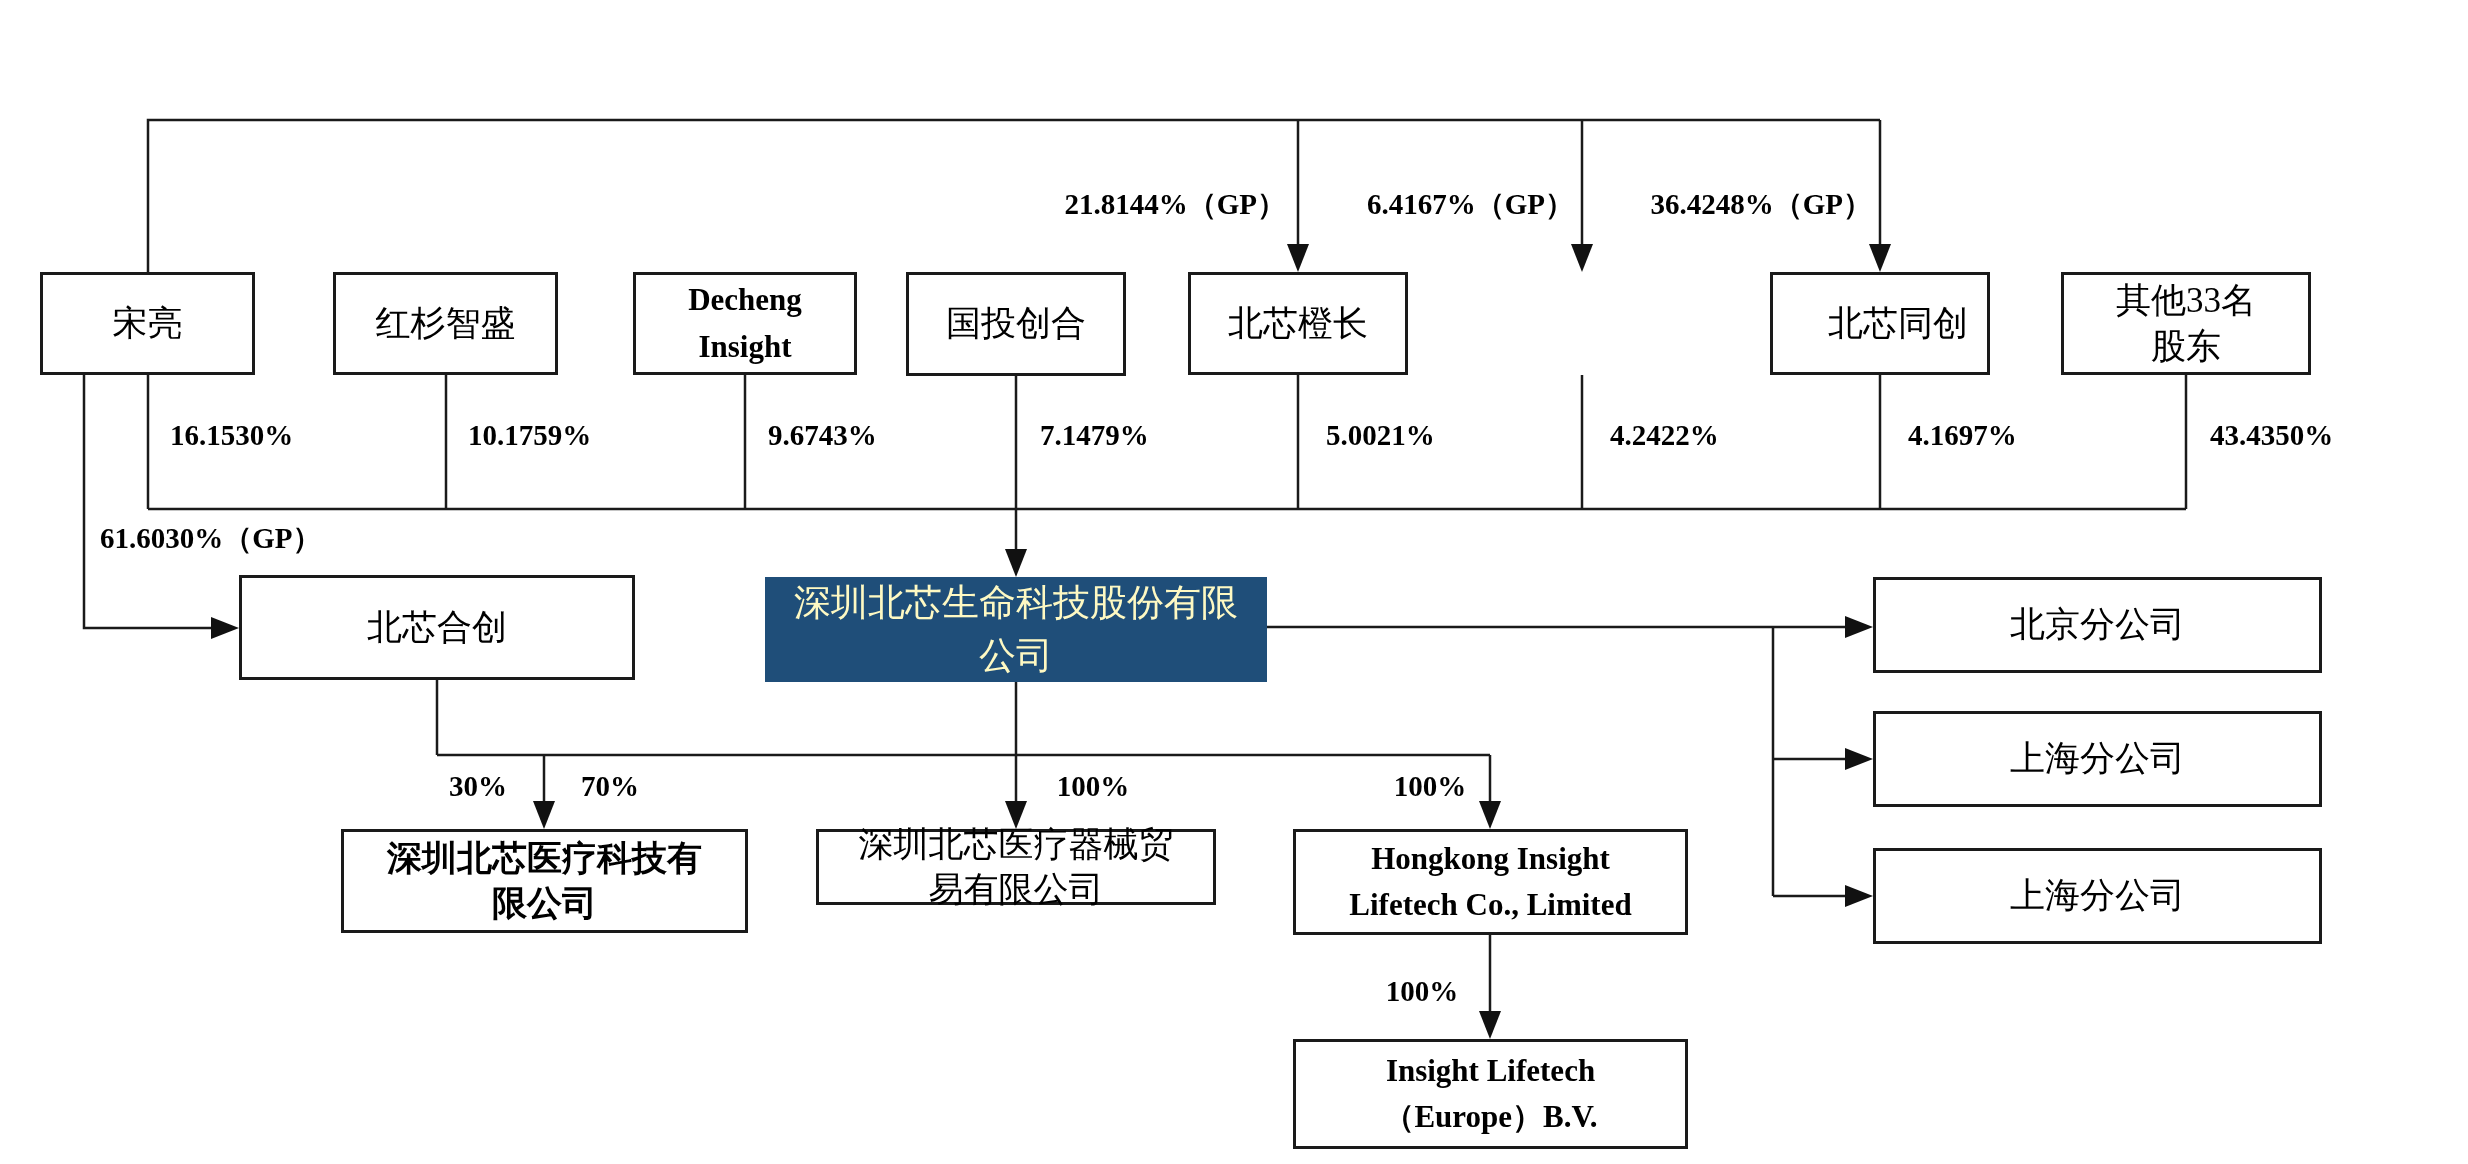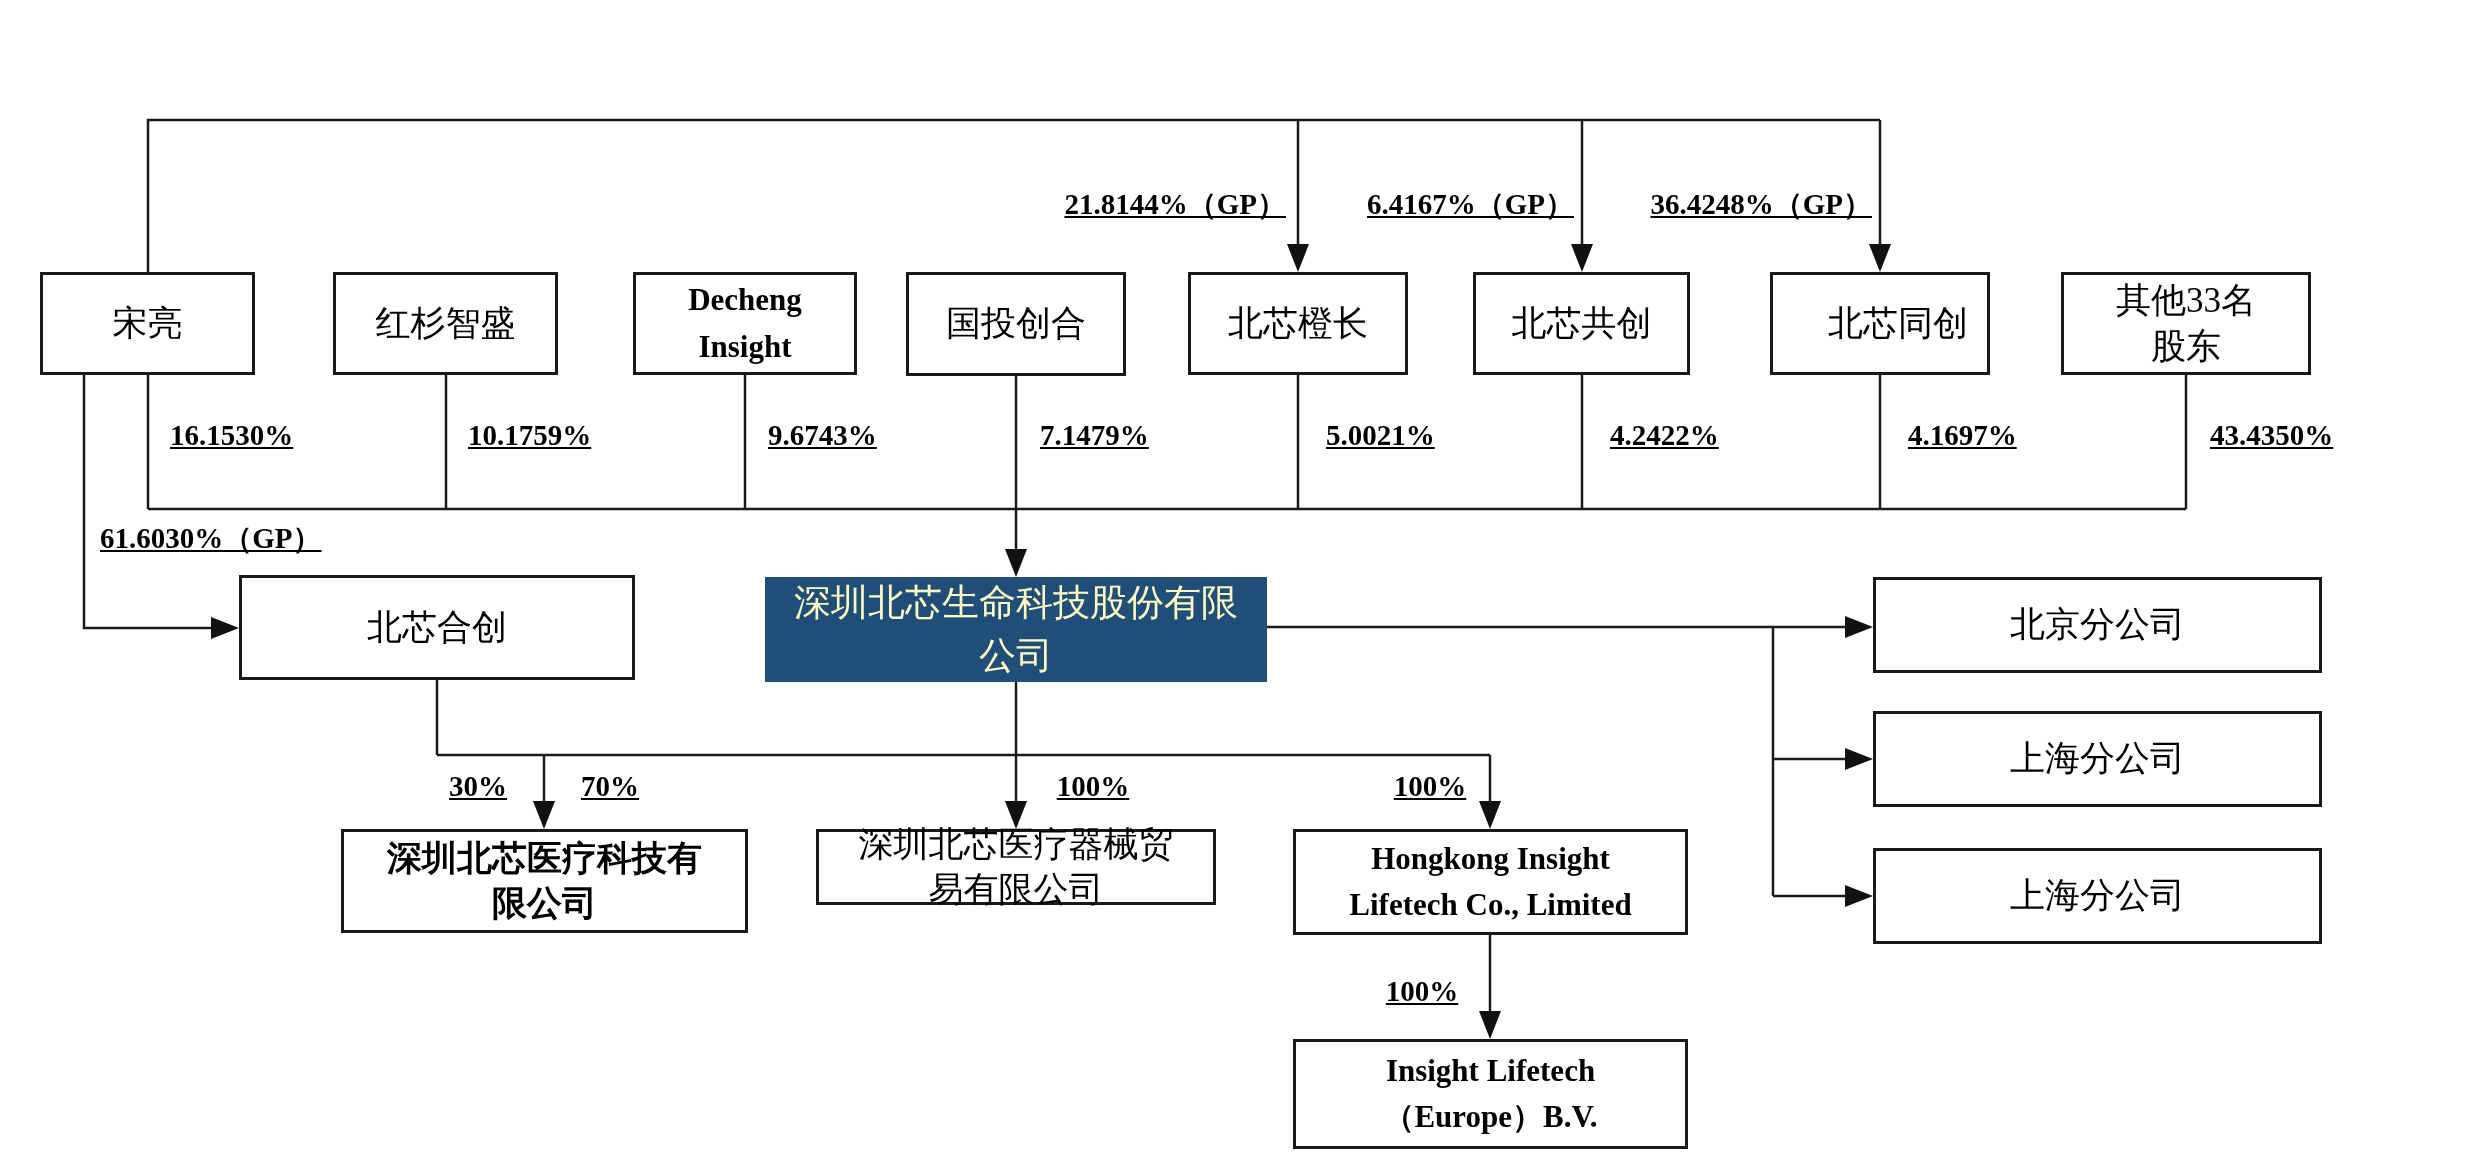--- a/index.html
+++ b/index.html
@@ -9,21 +9,21 @@
   }
   .connectors{position:absolute;left:0;top:0;width:2468px;height:1164px;}
   .box{
     position:absolute;box-sizing:border-box;border:3px solid #1a1a1a;background:#ffffff;
     display:flex;flex-direction:column;justify-content:center;align-items:center;
     text-align:center;font-size:35px;line-height:1.30;white-space:nowrap;
   }
   .box .ln{display:block;}
   .box.en{font-weight:700;font-size:31px;line-height:1.50;}
   .box.company{border:none;color:#fff;font-size:37px;line-height:1.42;}
-  .lbl{position:absolute;font-weight:700;font-size:29px;line-height:1;white-space:nowrap;text-decoration:underline;}
+  .lbl{position:absolute;font-weight:700;font-size:29px;line-height:1;white-space:nowrap;}
   .lbl.right{text-align:right;}
   .lbl.center{transform:translateX(-50%);}
 </style>
 </head>
 <body>
 
 <div class="canvas">
 
   <svg class="connectors" viewBox="0 0 2468 1164" xmlns="http://www.w3.org/2000/svg">
     <g stroke="#1a1a1a" stroke-width="2.5" fill="none">
@@ -86,23 +86,20 @@
   <div class="box en" style="left:633px;top:272px;width:224px;height:103px;">
     <span class="ln">Decheng</span>
     <span class="ln">Insight</span>
   </div>
   <div class="box" style="left:906px;top:272px;width:220px;height:104px;">
     <span class="ln">国投创合</span>
   </div>
   <div class="box" style="left:1188px;top:272px;width:220px;height:103px;">
     <span class="ln">北芯橙长</span>
   </div>
-  <div class="box" style="left:1473px;top:272px;width:217px;height:103px;">
-    <span class="ln">北芯共创</span>
-  </div>
   <div class="box" style="left:1770px;top:272px;width:220px;height:103px;padding-left:36px;">
     <span class="ln">北芯同创</span>
   </div>
   <div class="box" style="left:2061px;top:272px;width:250px;height:103px;">
     <span class="ln">其他33名</span>
     <span class="ln">股东</span>
   </div>
 
   <div class="lbl right" style="right:1182px;top:190px;">21.8144%（GP）</div>
   <div class="lbl right" style="right:894px;top:190px;">6.4167%（GP）</div>

